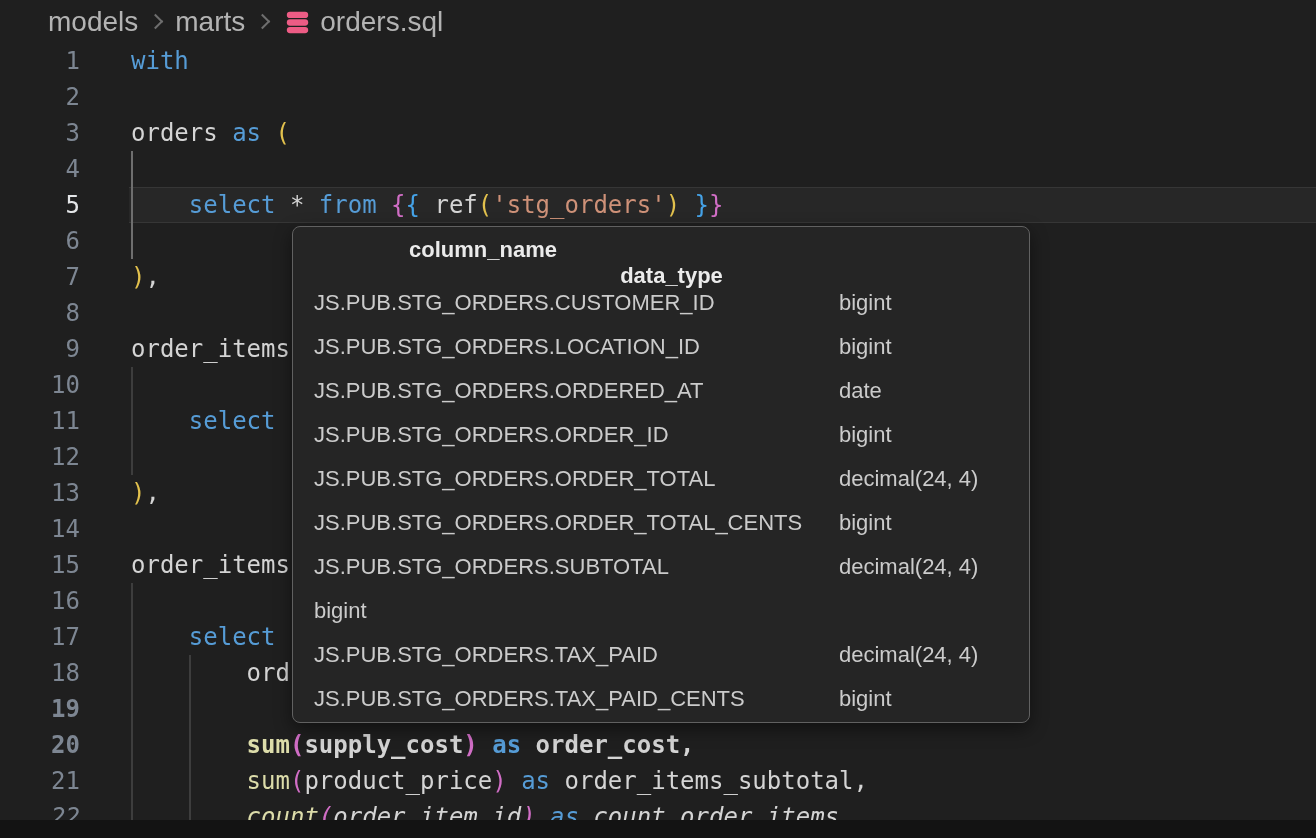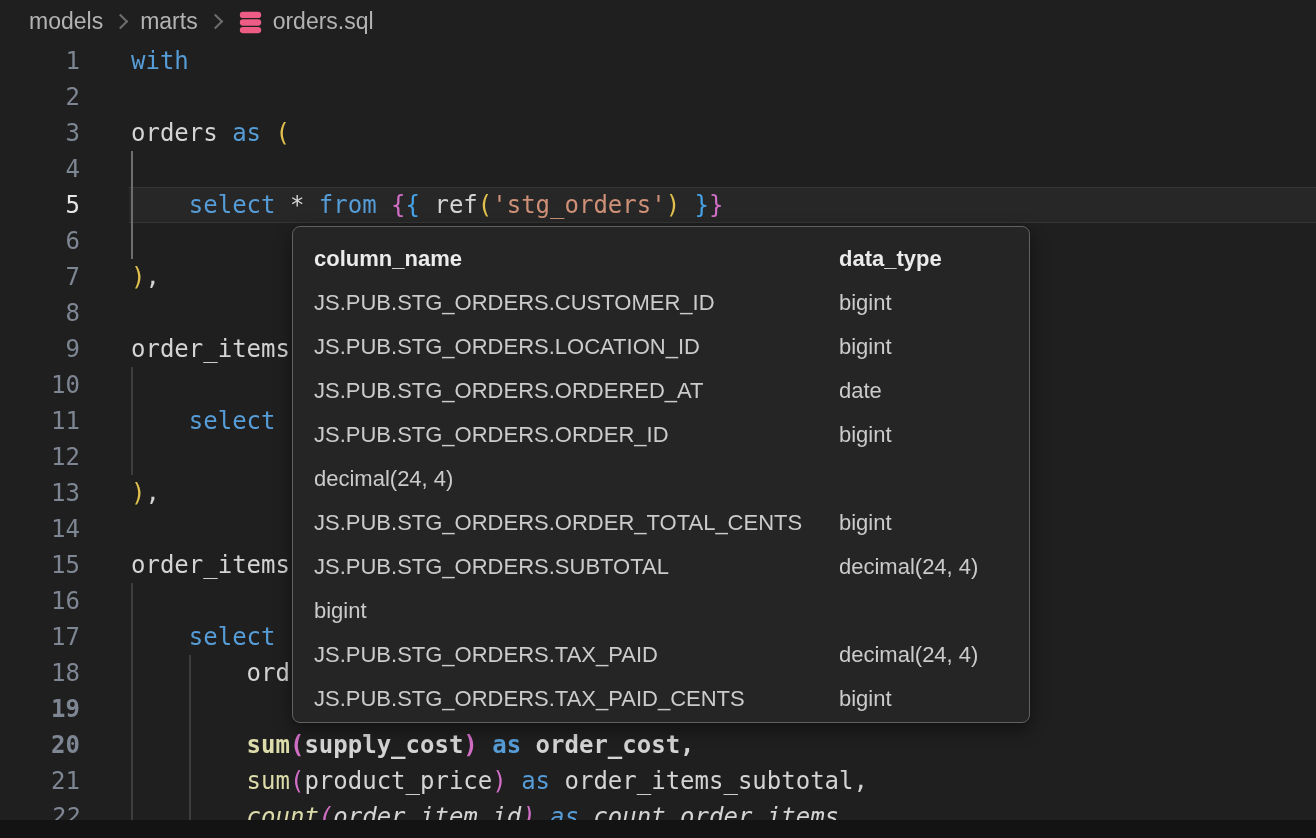--- a/index.html
+++ b/index.html
@@ -12,22 +12,22 @@
     position: relative;
     width: 1316px; height: 838px;
     background: var(--bg, #1f1f1f);
     font-family: "Liberation Sans", sans-serif;
     overflow: hidden;
   }
   
   .breadcrumb {
     position: absolute; top: 0; left: 0; right: 0; height: 43px;
     display: flex; align-items: center;
-    padding-left: 29px;
-    font-size: 23px;
+    padding-left: 48px;
+    font-size: 28px;
     color: var(--crumb-text, #b3b3b3);
   }
   .crumb { cursor: default; }
   .chev {
     display: inline-block;
     width: 9px; height: 9px;
     border-top: 2px solid var(--crumb-chevron, #6e6e6e);
     border-right: 2px solid var(--crumb-chevron, #6e6e6e);
     transform: rotate(45deg);
     margin: 0 14px 0 12px;
@@ -97,21 +97,21 @@
     overflow: hidden;
   }
   .prow {
     display: flex; align-items: center;
     height: 44px;
     padding-left: 21px;
     color: var(--popup-row-text, #cbcbcb);
   }
   .prow .cell-name { width: 525px; flex: none; white-space: nowrap; }
   .prow .cell-type { white-space: nowrap; }
-  .prow.header { font-weight: 700; color: var(--popup-header-text, #ebebeb); }
+  .prow.header { font-weight: 700; color: var(--popup-header-text, #ebebeb); flex-direction: column; }
   
   .bottom-strip {
     position: absolute; left: 0; right: 0; bottom: 0; height: 18px;
     background: var(--bottom-strip, #131313);
     z-index: 12;
   }
 </style>
 </head>
 <body>
 
@@ -248,20 +248,21 @@
         </div>
         <div class="prow">
           <span class="cell-name">JS.PUB.STG_ORDERS.ORDERED_AT</span>
           <span class="cell-type">date</span>
         </div>
         <div class="prow">
           <span class="cell-name">JS.PUB.STG_ORDERS.ORDER_ID</span>
           <span class="cell-type">bigint</span>
         </div>
         <div class="prow">
+          <span class="cell-name">JS.PUB.STG_ORDERS.ORDER_TOTAL</span>
           <span class="cell-type">decimal(24, 4)</span>
         </div>
         <div class="prow">
           <span class="cell-name">JS.PUB.STG_ORDERS.ORDER_TOTAL_CENTS</span>
           <span class="cell-type">bigint</span>
         </div>
         <div class="prow">
           <span class="cell-name">JS.PUB.STG_ORDERS.SUBTOTAL</span>
           <span class="cell-type">decimal(24, 4)</span>
         </div>

